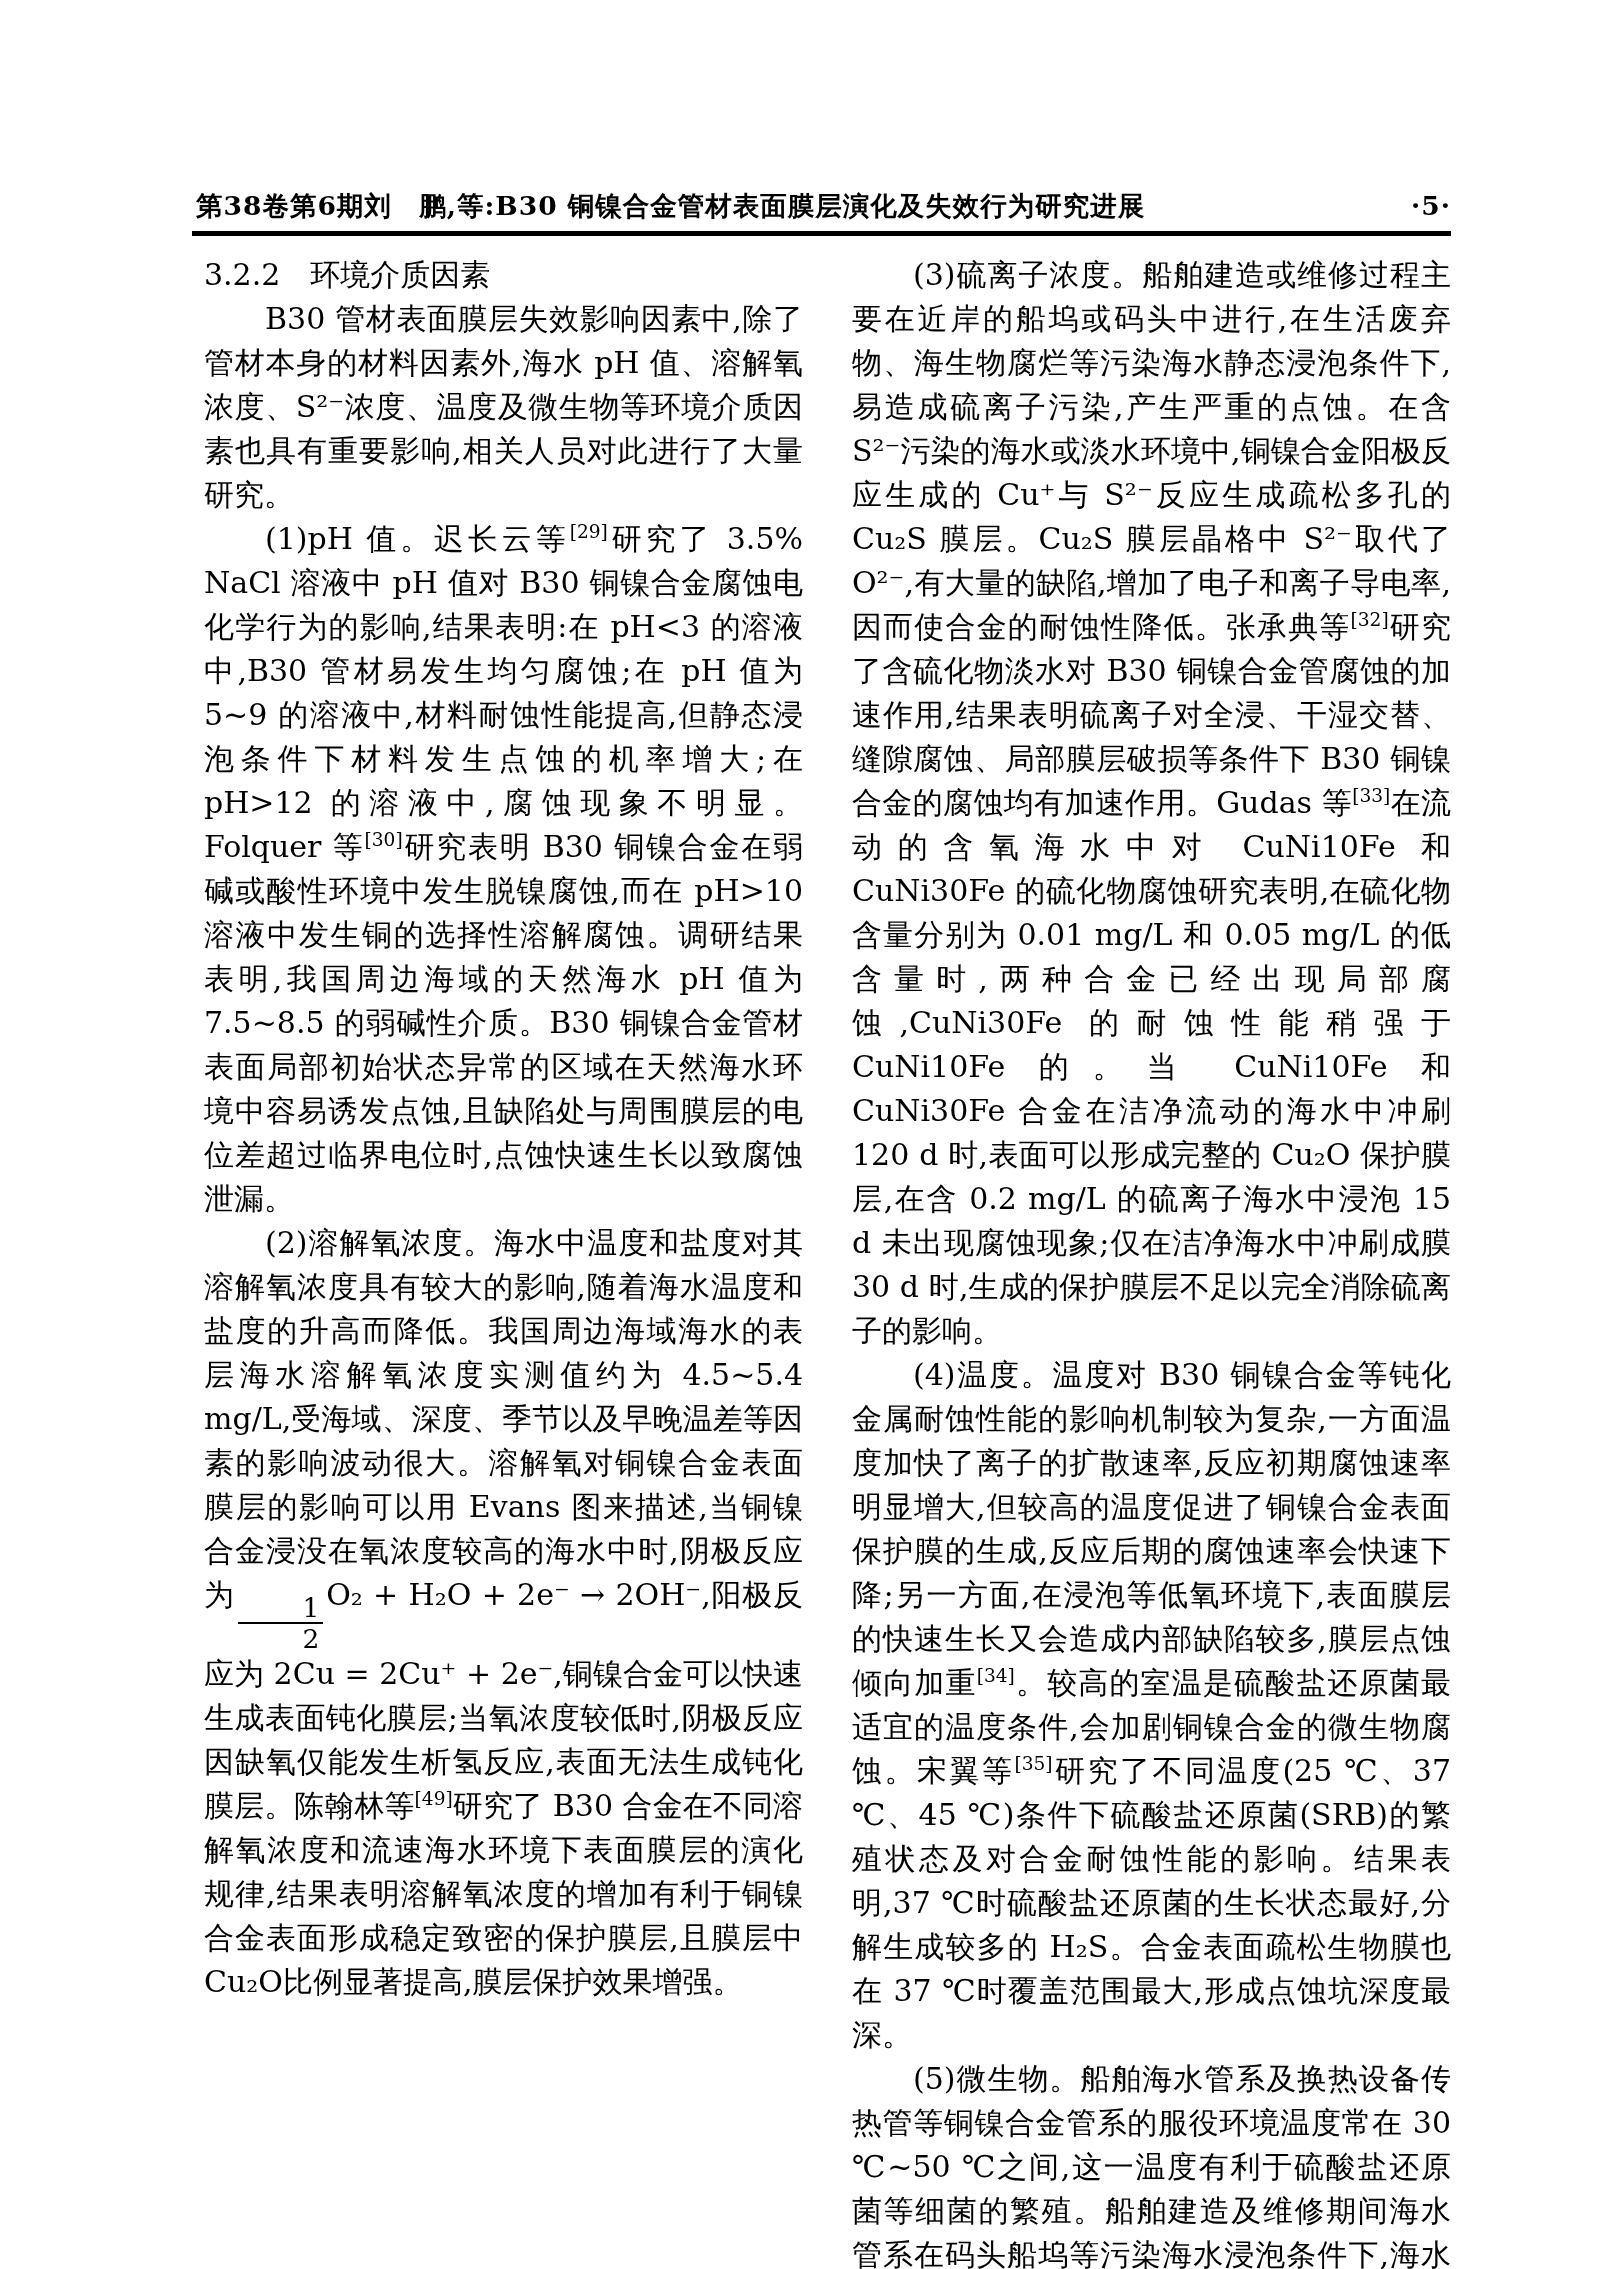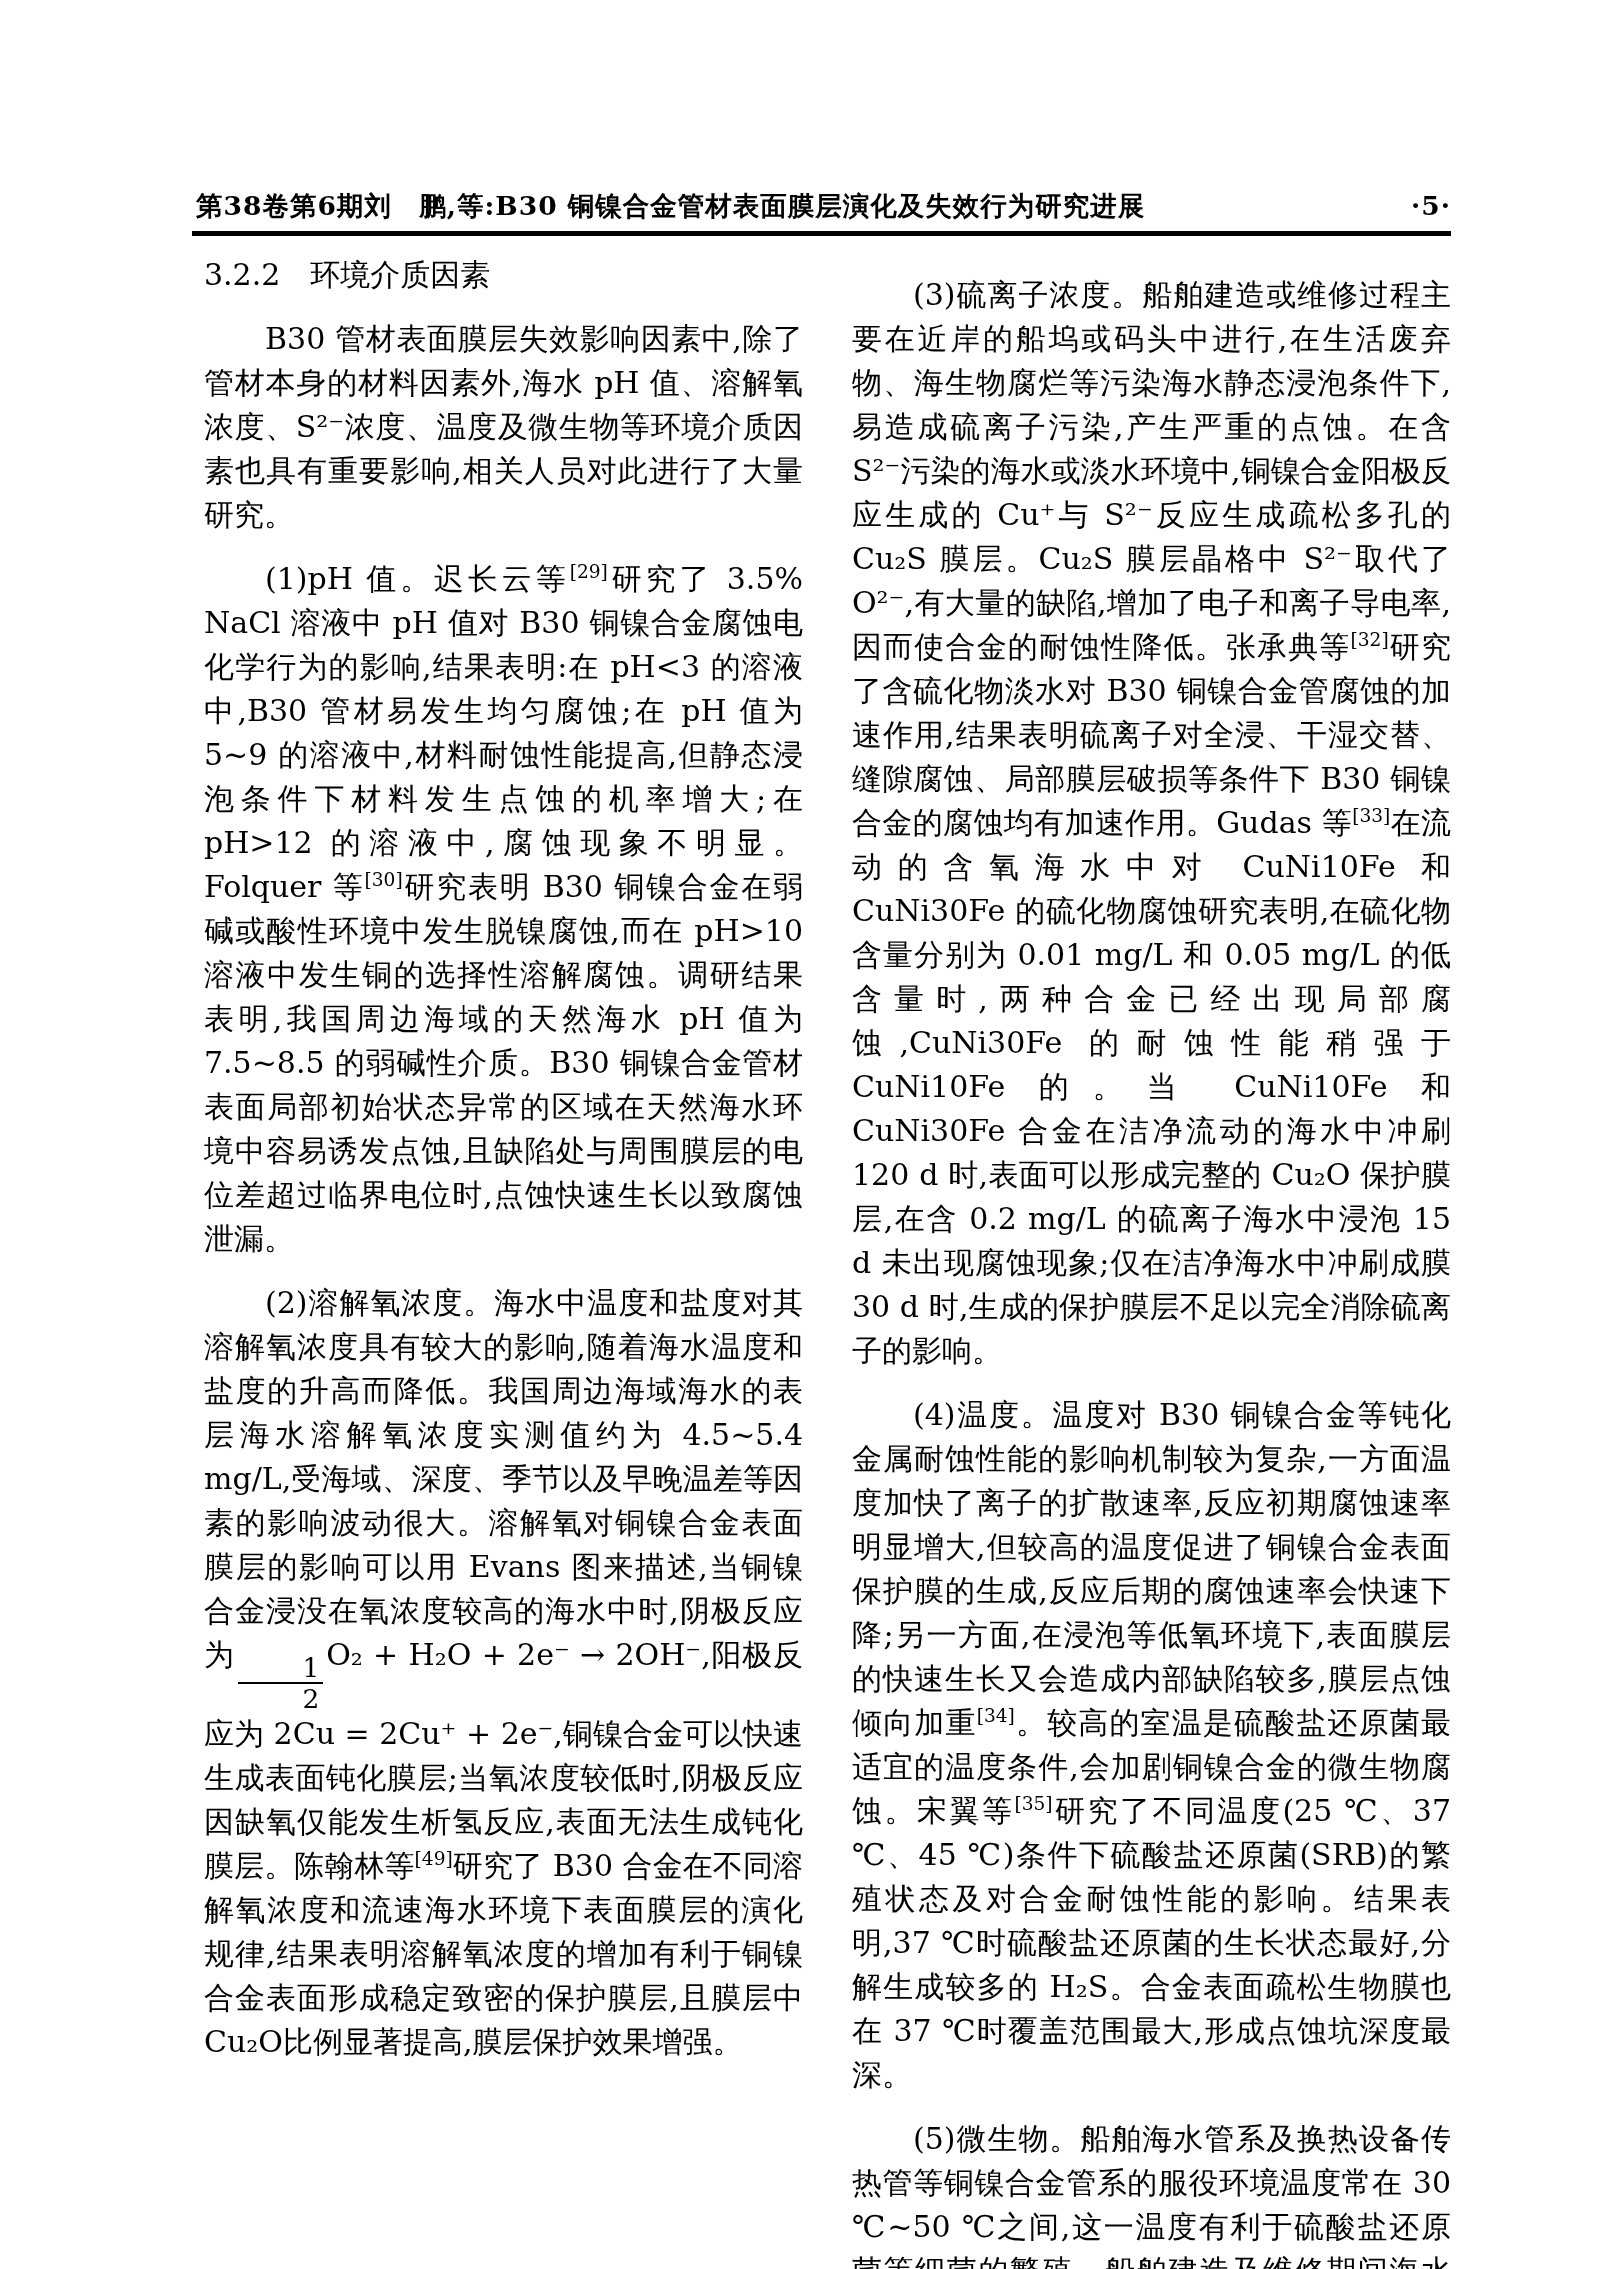--- a/index.html
+++ b/index.html
@@ -32,21 +32,21 @@
     display:flex; gap:49px;
   }
   .col {
     width:600px;
     font-size:30px;
     line-height:44px;
     text-align:justify;
     text-justify:inter-ideograph;
   }
   .para { margin:0; }
-  .para.indent { text-indent:61px;margin-top:20px; }
+  .para.indent { text-indent:61px; }
   .para.heading { font-weight:normal; }
   .para sup {
     font-size:18.6px;
     line-height:0;
     vertical-align:super;
     letter-spacing:0;
   }
   .frac {
     display:inline-flex;
     flex-direction:column;

